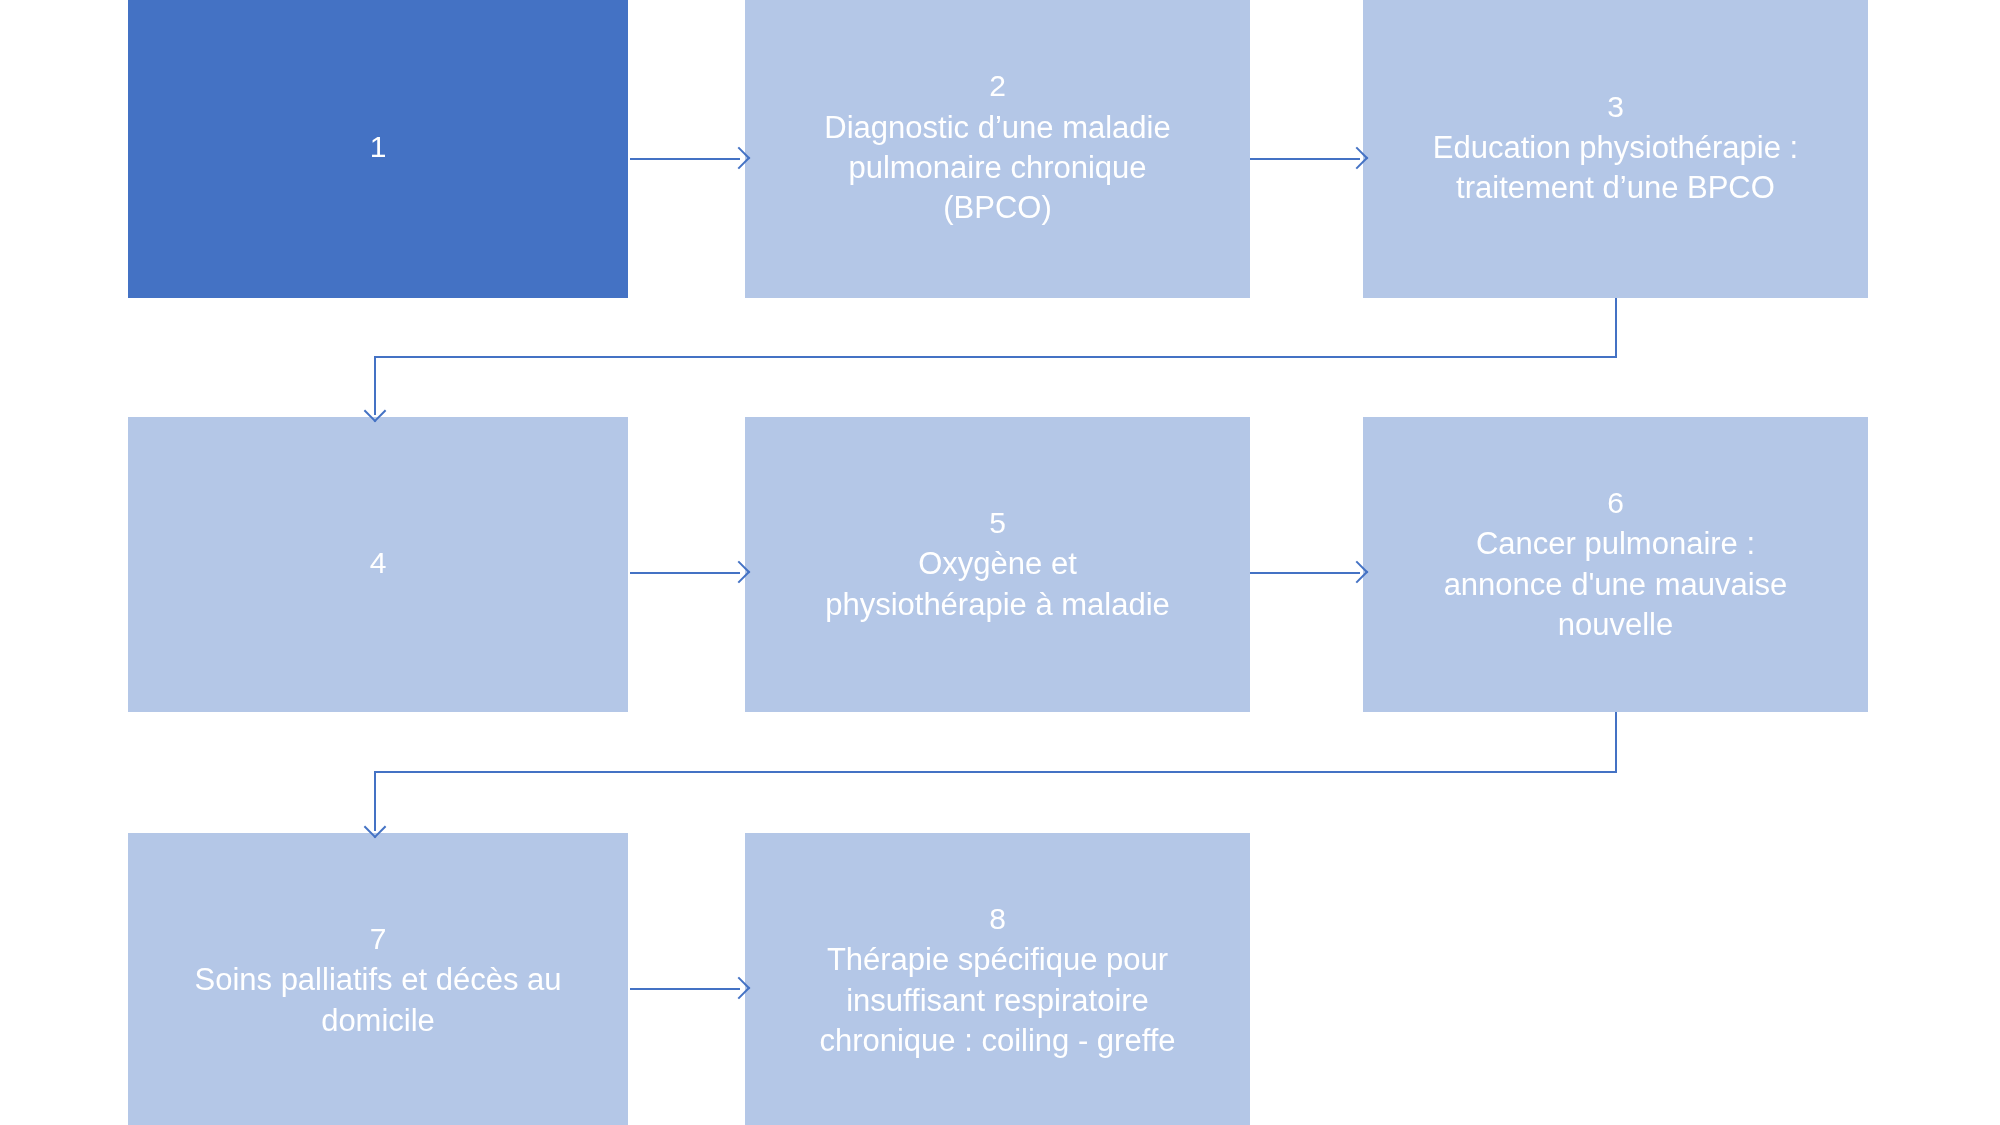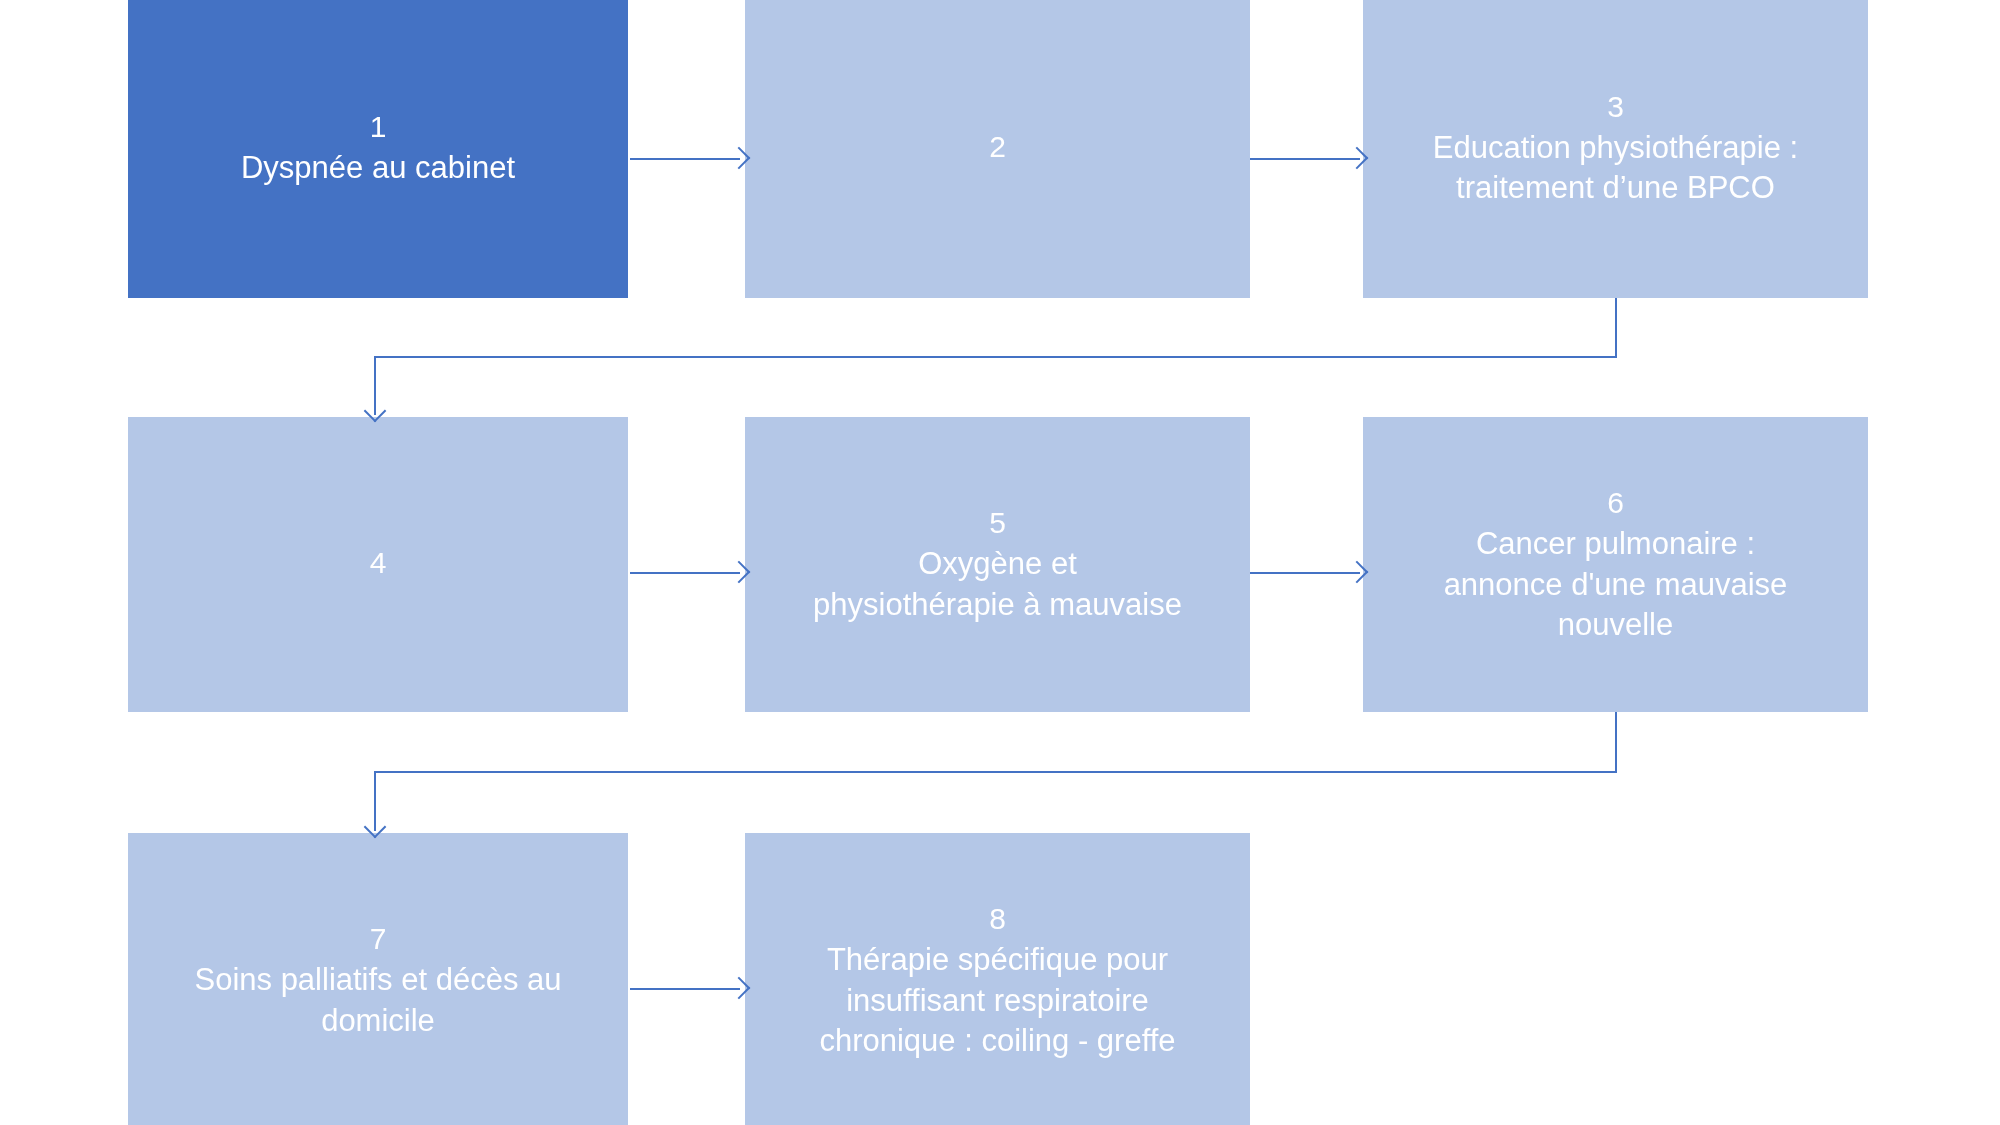--- a/index.html
+++ b/index.html
@@ -86,41 +86,43 @@
     transform: rotate(45deg);
   }
 </style>
 </head>
 <body>
 
 <div id="canvas">
 
   <div class="node primary" style="left:128px; top:-2px; width:500px; height:300px;">
     <div class="num">1</div>
-    <div class="label">Dyspnée au cabinet</div>
   </div>
 
   <div class="node secondary" style="left:745px; top:-2px; width:505px; height:300px;">
     <div class="num">2</div>
+    <div class="label">Diagnostic d’une maladie
+pulmonaire chronique
+(BPCO)</div>
   </div>
 
   <div class="node secondary" style="left:1363px; top:-2px; width:505px; height:300px;">
     <div class="num">3</div>
     <div class="label">Education physiothérapie :
 traitement d’une BPCO</div>
   </div>
 
   <div class="node secondary" style="left:128px; top:417px; width:500px; height:295px;">
     <div class="num">4</div>
   </div>
 
   <div class="node secondary" style="left:745px; top:417px; width:505px; height:295px;">
     <div class="num">5</div>
     <div class="label">Oxygène et
-physiothérapie à mauvaise</div>
+physiothérapie à maladie</div>
   </div>
 
   <div class="node secondary" style="left:1363px; top:417px; width:505px; height:295px;">
     <div class="num">6</div>
     <div class="label">Cancer pulmonaire :
 annonce d'une mauvaise
 nouvelle</div>
   </div>
 
   <div class="node secondary" style="left:128px; top:833px; width:500px; height:295px;">

